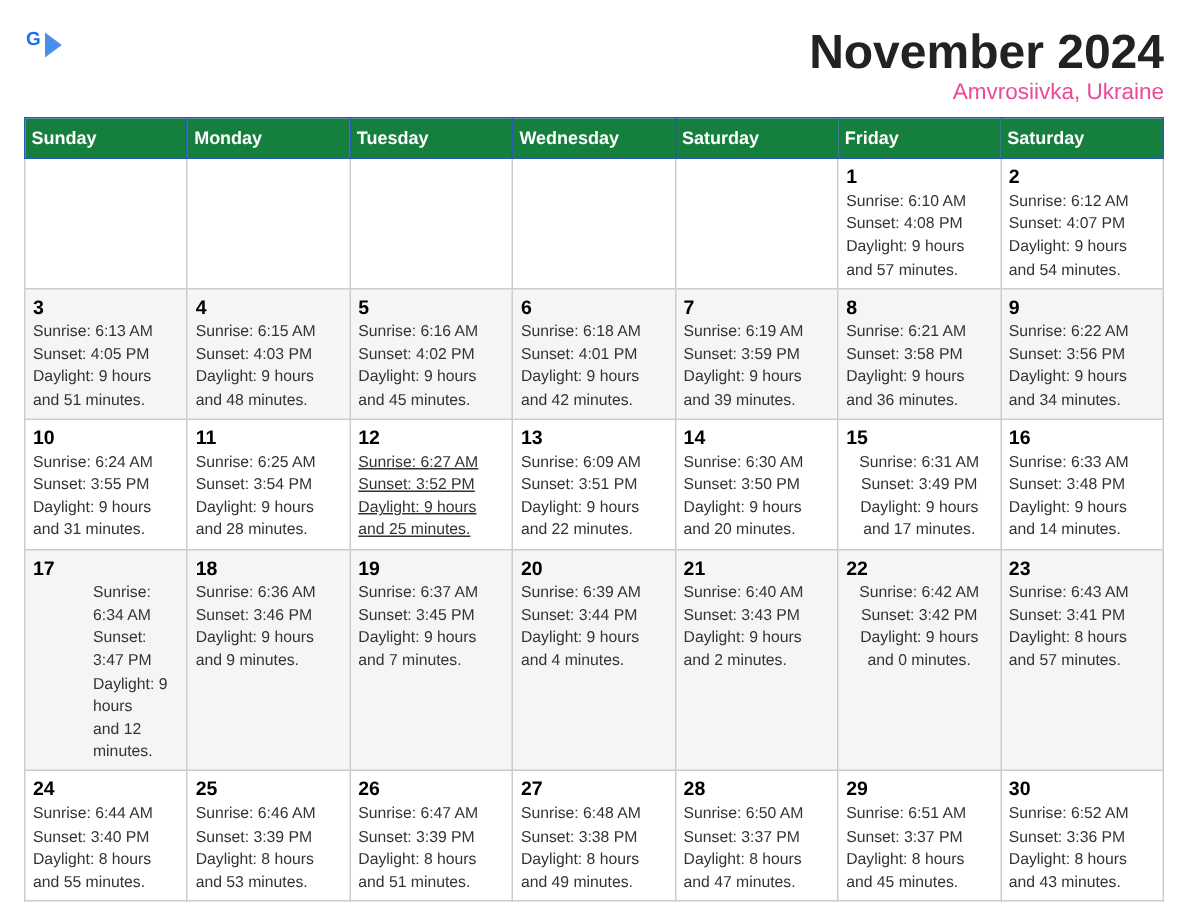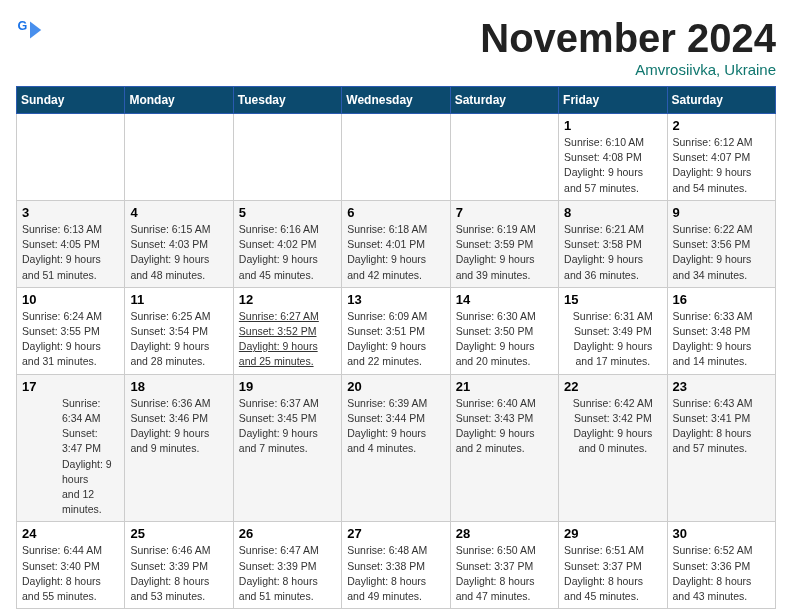--- a/index.html
+++ b/index.html
@@ -31,35 +31,35 @@
     }
     .logo-icon {
       width: 28px;
       height: 28px;
       margin-right: 4px;
     }
     .title-block {
       text-align: right;
     }
     .month-title {
-      font-size: 40px;
+      font-size: 32px;
       font-weight: bold;
       color: #222;
     }
     .location {
       font-size: 15px;
-      color: #0f766e;
+      color: #ec4899;
     }
     table {
       width: 100%;
       border-collapse: collapse;
       font-size: 11px;
     }
     thead tr th {
-      background: #0c4a6e;
+      background: #15803d;
       color: #fff;
       padding: 6px 4px;
       text-align: left;
       font-size: 12px;
       font-weight: bold;
       border: 1px solid #2a5ab0;
     }
     tbody tr td {
       border: 1px solid #ccc;
       vertical-align: top;

